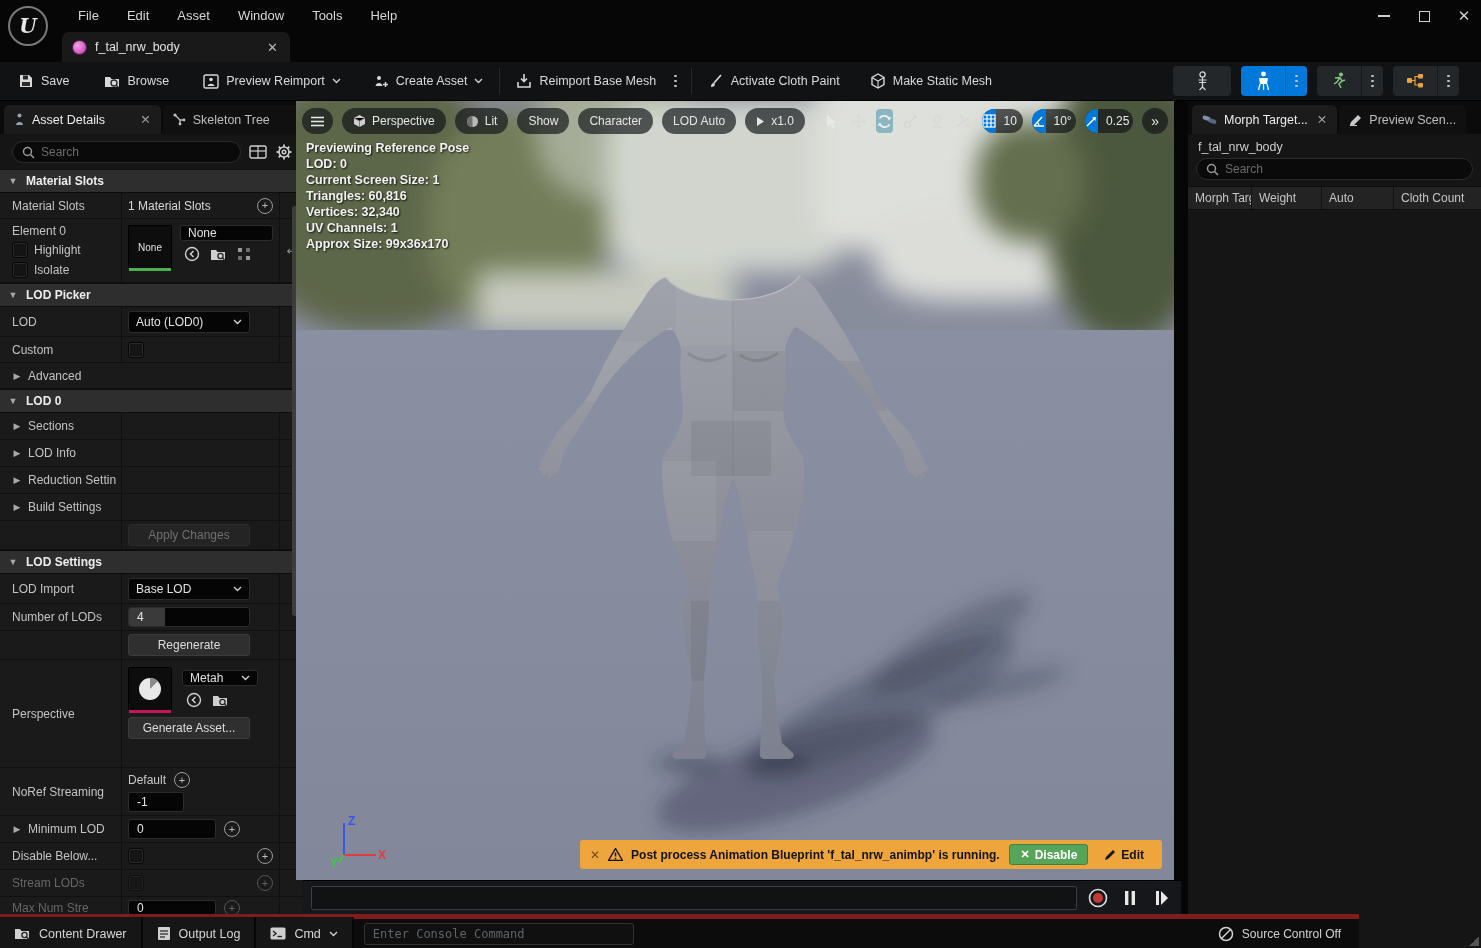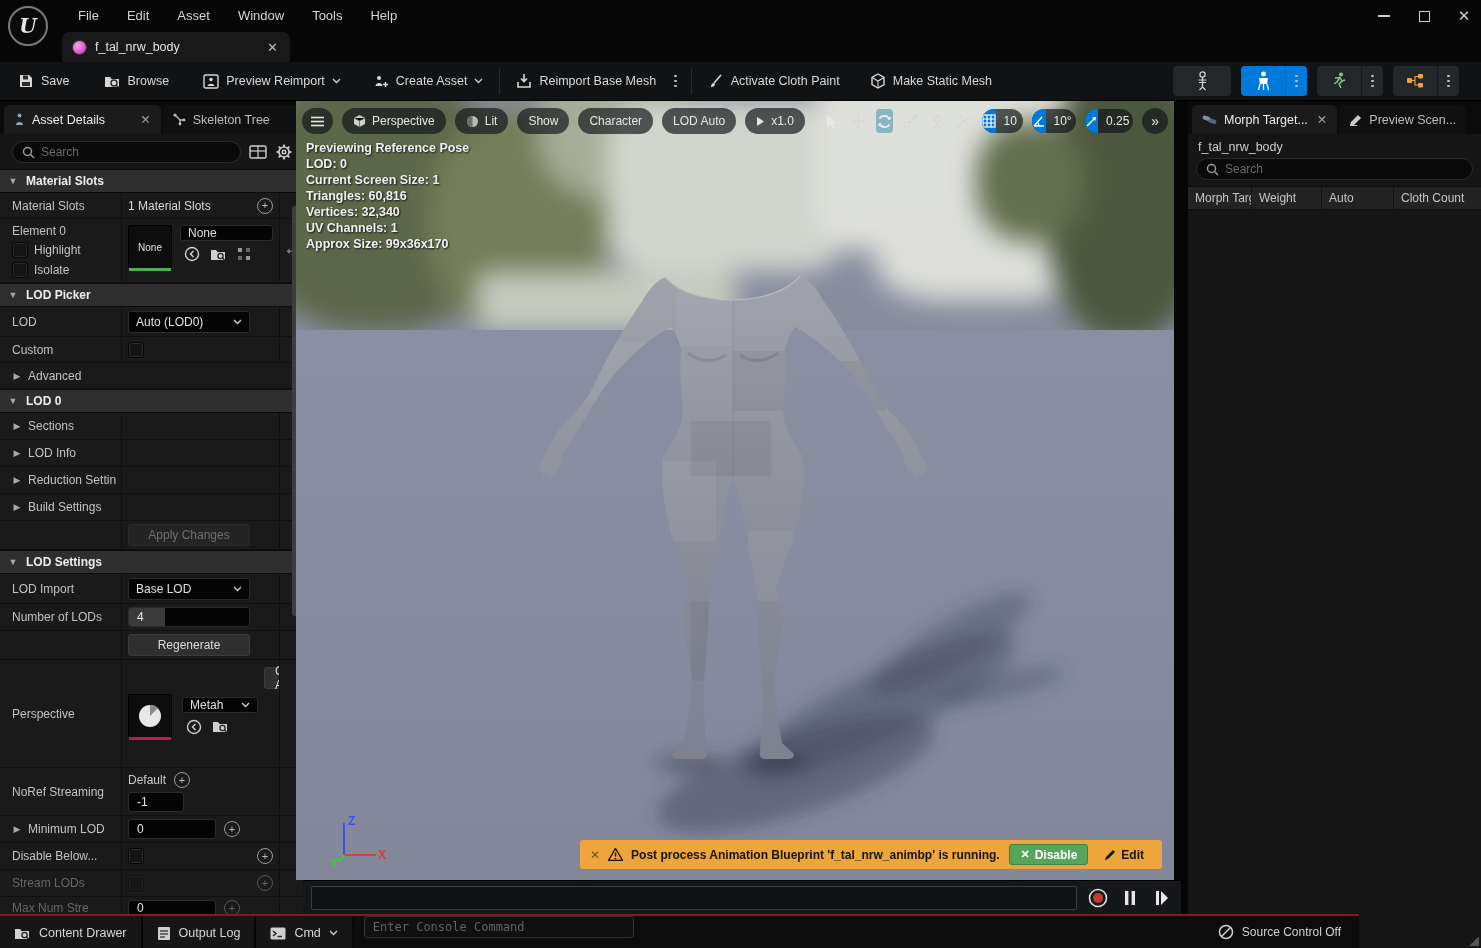--- a/index.html
+++ b/index.html
@@ -131,21 +131,21 @@
   
   #right-panel { left:1188px; top:101px; width:293px; height:813px; }
   #rp-asset { padding:6px 10px 4px 10px; color:#cdcdcd; font-size:12.5px; }
   #rp-search { margin:0 8px 6px 8px; }
   #rp-headers { display:flex; height:24px; background:#232323; border-top:1px solid #0d0d0d; border-bottom:1px solid #0d0d0d; }
   #rp-headers .col { display:flex; align-items:center; padding:0 7px; color:#c6c6c6; border-right:1px solid #131313;
     overflow:hidden; white-space:nowrap; }
   #rp-body { height:100%; background:#151515; }
 
   
-  #statusbar { left:0; top:914px; width:1359px; height:34px; background:#0c0c0c; border-top:2px solid #7f1d1d; display:flex; }
+  #statusbar { left:0; top:914px; width:1359px; height:34px; background:#0c0c0c; border-top:5px solid #7f1d1d; display:flex; align-items:center; }
   .sb-btn { height:34px; display:flex; align-items:center; gap:8px; padding:0 14px; background:#161616;
     border-right:2px solid #060606; color:#d6d6d6; font-size:12.5px; white-space:nowrap; }
   #console-input { width:270px; height:22px; background:#101010; border:1px solid #333; border-radius:3px;
     margin-left:10px; display:flex; align-items:center; padding:0 8px; }
   #console-input input { width:100%; background:transparent; border:0; outline:none; color:#f9a8d4;
     font-family:"DejaVu Sans Mono", monospace; font-size:12px; }
   #console-input input::placeholder { color:#5f6468; }
   #src-ctl { margin-left:auto; display:flex; align-items:center; gap:8px; padding-right:18px; color:#d2d2d2; }
   #resize-grip { position:absolute; right:2px; bottom:2px; width:10px; height:10px;
     background:linear-gradient(135deg, transparent 50%, #555 50%); clip-path:polygon(100% 0,100% 100%,0 100%); }
@@ -536,21 +536,21 @@
           <div class="pbtn" style="width:122px">
             <span>Regenerate</span>
           </div>
         </div>
       <div class="rst"></div>
     </div>
     <div class="prow" style="min-height:108px">
       <div class="lab">
           <span>Perspective</span>
         </div>
-      <div class="val" style="align-items:stretch; gap:6px; padding-top:7px;">
+      <div class="val" style="flex-direction:column; align-items:stretch; gap:6px; padding-top:7px;">
         <div class="row-flex" style="gap:10px;">
           <div class="thumb">
             <svg width="30" height="30" viewBox="0 0 30 30">
                 <circle cx="15" cy="15" r="11" fill="#e8e8e8"></circle>
                 <path d="M15 15 L23 7 A11 11 0 0 0 15 4 Z" fill="#8a8a8a"></path>
               </svg>
             <span class="under" style="background:#c2185b"></span>
           </div>
           <div style="display:flex; flex-direction:column; gap:6px;">
             <div class="dd" style="width:76px">

